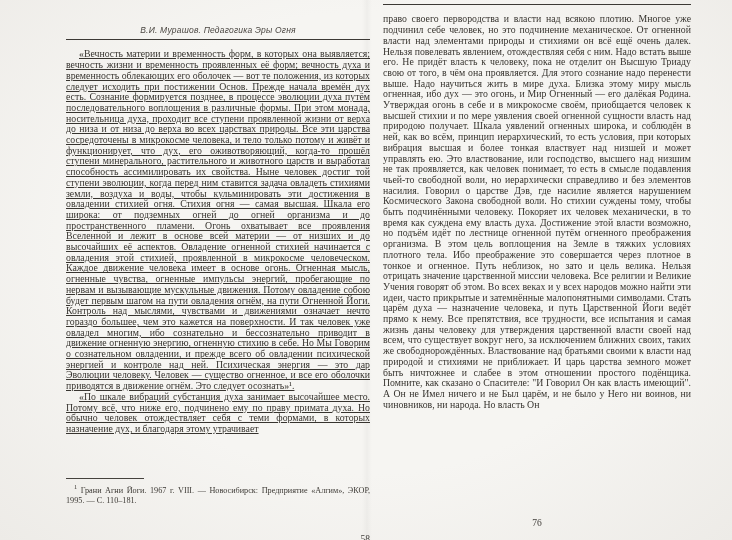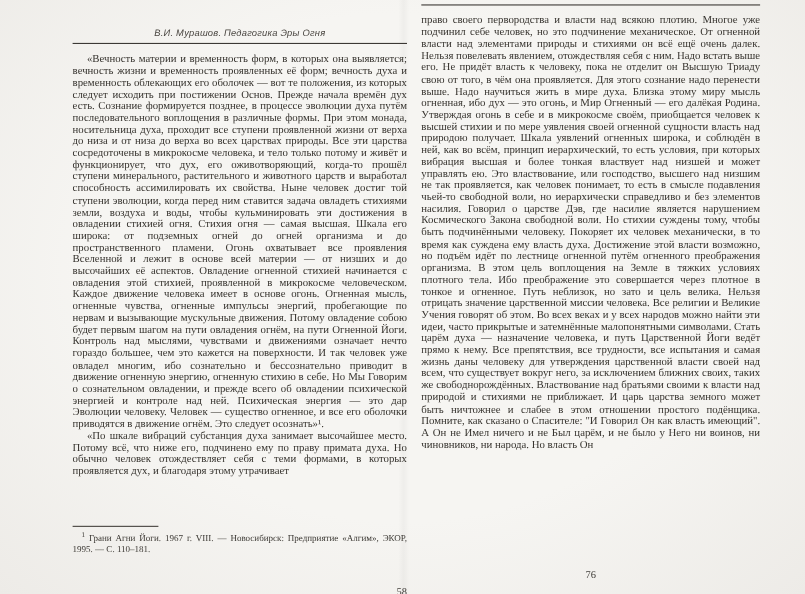--- a/index.html
+++ b/index.html
@@ -30,21 +30,21 @@
   .page.left  .running-head { margin-top: 25px; font-style: italic; }
   .page.right .running-head { margin-top: 28px; }
   .head-rule { height: 1.4px; background: #3c3935; margin-top: 4px; }
 
   .body-text {
     margin-top: 9px;
     font-size: 9.8px;
     line-height: 10.7px;
     text-align: justify;
   }
-  .page.left .body-text { max-height: 424px; overflow: hidden; }
+  .page.left .body-text { max-height: 424px; overflow: hidden; text-decoration: underline; }
   .para { margin: 0; text-indent: 13px; }
   .para.no-indent { text-indent: 0; }
 
   .footnote-block { position: absolute; left: 0; right: 0; top: 478px; }
   .fn-rule { width: 78px; height: 1px; background: #45423d; margin-bottom: 3px; }
   .footnote {
     font-size: 8.2px;
     line-height: 9.8px;
     text-align: justify;
     text-indent: 8px;
@@ -68,21 +68,21 @@
   <div class="gutter"></div>
 
   <section class="page left">
     <header>
       <div class="running-head">В.И. Мурашов. Педагогика Эры Огня</div>
       <div class="head-rule"></div>
     </header>
 
     <div class="body-text">
       <p class="para">«Вечность материи и временность форм, в которых она выявляется; вечность жизни и временность проявленных её форм; вечность духа и временность облекающих его оболочек — вот те положения, из которых следует исходить при постижении Основ. Прежде начала времён дух есть. Сознание формируется позднее, в процессе эволюции духа путём последовательного воплощения в различные формы. При этом монада, носительница духа, проходит все ступени проявленной жизни от верха до низа и от низа до верха во всех царствах природы. Все эти царства сосредоточены в микрокосме человека, и тело только потому и живёт и функционирует, что дух, его оживотворяющий, когда-то прошёл ступени минерального, растительного и животного царств и выработал способность ассимилировать их свойства. Ныне человек достиг той ступени эволюции, когда перед ним ставится задача овладеть стихиями земли, воздуха и воды, чтобы кульминировать эти достижения в овладении стихией огня. Стихия огня — самая высшая. Шкала его широка: от подземных огней до огней организма и до пространственного пламени. Огонь охватывает все проявления Вселенной и лежит в основе всей материи — от низших и до высочайших её аспектов. Овладение огненной стихией начинается с овладения этой стихией, проявленной в микрокосме человеческом. Каждое движение человека имеет в основе огонь. Огненная мысль, огненные чувства, огненные импульсы энергий, пробегающие по нервам и вызывающие мускульные движения. Потому овладение собою будет первым шагом на пути овладения огнём, на пути Огненной Йоги. Контроль над мыслями, чувствами и движениями означает нечто гораздо большее, чем это кажется на поверхности. И так человек уже овладел многим, ибо сознательно и бессознательно приводит в движение огненную энергию, огненную стихию в себе. Но Мы Говорим о сознательном овладении, и прежде всего об овладении психической энергией и контроле над ней. Психическая энергия — это дар Эволюции человеку. Человек — существо огненное, и все его оболочки приводятся в движение огнём. Это следует осознать»¹.</p>
-      <p class="para">«По шкале вибраций субстанция духа занимает высочайшее место. Потому всё, что ниже его, подчинено ему по праву примата духа. Но обычно человек отождествляет себя с теми формами, в которых проявляется дух, и благодаря этому утрачивает</p>
+      <p class="para">«По шкале вибраций субстанция духа занимает высочайшее место. Потому всё, что ниже его, подчинено ему по праву примата духа. Но обычно человек отождествляет себя с теми формами, в которых назначение дух, и благодаря этому утрачивает</p>
     </div>
 
     <div class="footnote-block">
       <div class="fn-rule"></div>
       <div class="footnote"><sup>1</sup> <span>Грани Агни Йоги. 1967 г. VIII. — Новосибирск: Предприятие «Алгим», ЭКОР, 1995. — С. 110–181.</span></div>
     </div>
 
     <div class="pagenum">58</div>
   </section>
 

